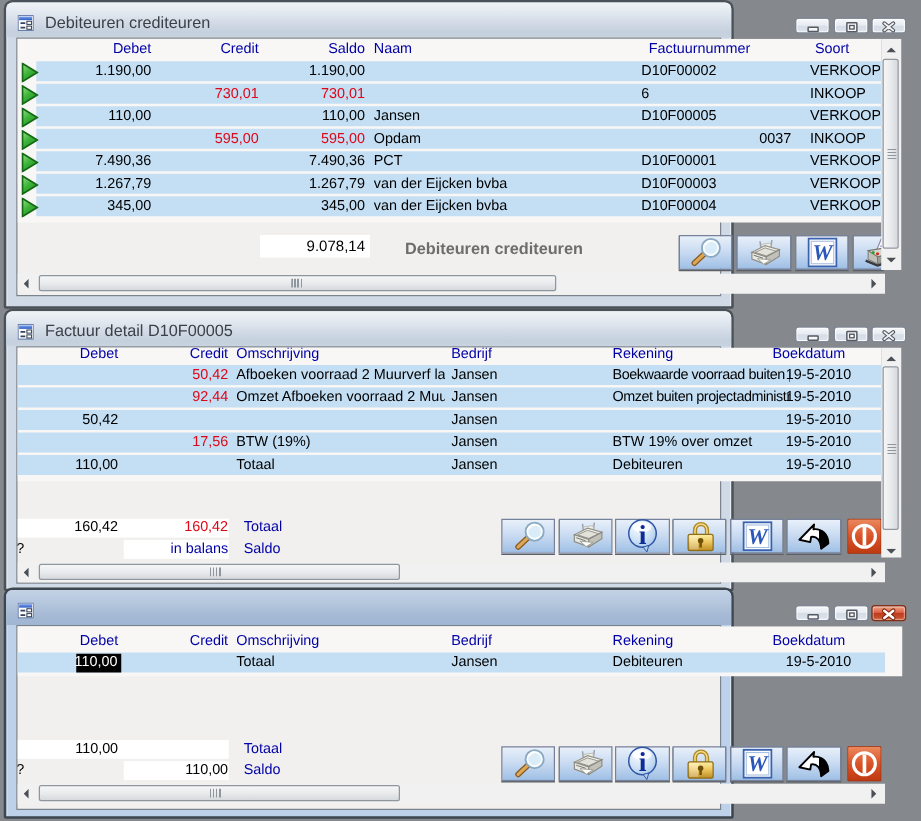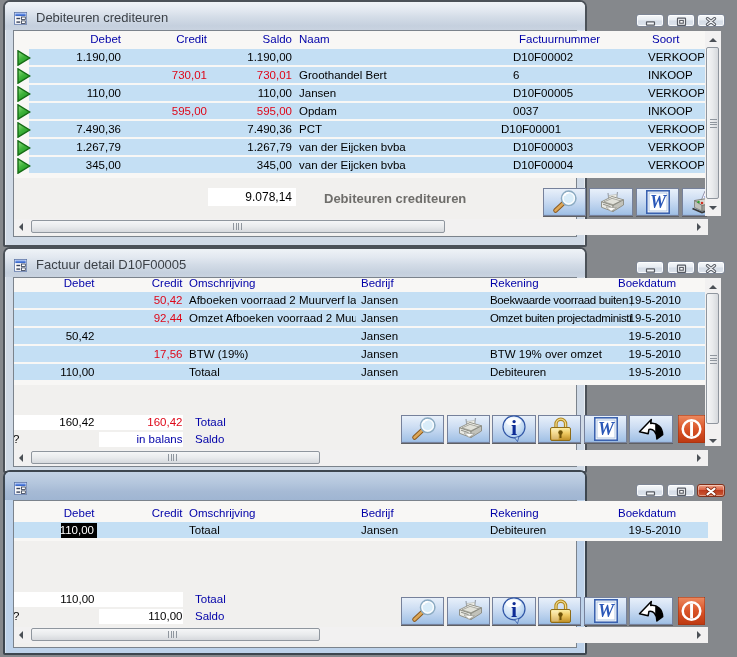--- a/index.html
+++ b/index.html
@@ -92,21 +92,20 @@
         <defs>
           <linearGradient id="gg" x1="0" y1="0" x2="0.7" y2="1">
             <stop offset="0" stop-color="#98e088"></stop>
             <stop offset="0.5" stop-color="#3fb43a"></stop>
             <stop offset="1" stop-color="#1d9423"></stop>
           </linearGradient>
         </defs>
       </svg>
 <div class="cell red" style="left:113px;top:35px;width:80px;text-align:right;line-height:18px;">730,01</div>
 <div class="cell red" style="left:198px;top:35px;width:80px;text-align:right;line-height:18px;">730,01</div>
-<div class="cell" style="left:285px;top:35px;width:200px;line-height:18px;">Groothandel Bert</div>
 <div class="cell" style="left:499px;top:35px;width:120px;line-height:18px;">6</div>
 <div class="cell" style="left:634px;top:35px;width:56px;line-height:18px;">INKOOP</div>
 <div class="row" style="left:15px;top:54px;width:676px;height:16px"></div>
 <svg class="abs" style="left:3px;top:55px" width="14" height="16" viewBox="0 0 14 16">
         <polygon points="1,0.8 12.8,8 1,15.2" fill="url(#gg)" stroke="#156b15" stroke-width="1.4"></polygon>
         <defs>
           <linearGradient id="gg" x1="0" y1="0" x2="0.7" y2="1">
             <stop offset="0" stop-color="#98e088"></stop>
             <stop offset="0.5" stop-color="#3fb43a"></stop>
             <stop offset="1" stop-color="#1d9423"></stop>
@@ -125,37 +124,37 @@
           <linearGradient id="gg" x1="0" y1="0" x2="0.7" y2="1">
             <stop offset="0" stop-color="#98e088"></stop>
             <stop offset="0.5" stop-color="#3fb43a"></stop>
             <stop offset="1" stop-color="#1d9423"></stop>
           </linearGradient>
         </defs>
       </svg>
 <div class="cell red" style="left:113px;top:71px;width:80px;text-align:right;line-height:18px;">595,00</div>
 <div class="cell red" style="left:198px;top:71px;width:80px;text-align:right;line-height:18px;">595,00</div>
 <div class="cell" style="left:285px;top:71px;width:200px;line-height:18px;">Opdam</div>
-<div class="cell" style="left:499px;top:71px;width:120px;line-height:18px;">0037</div>
+<div class="cell" style="left:499px;top:71px;width:120px;line-height:18px;text-align:right;">0037</div>
 <div class="cell" style="left:634px;top:71px;width:56px;line-height:18px;">INKOOP</div>
 <div class="row" style="left:15px;top:90px;width:676px;height:16px"></div>
 <svg class="abs" style="left:3px;top:91px" width="14" height="16" viewBox="0 0 14 16">
         <polygon points="1,0.8 12.8,8 1,15.2" fill="url(#gg)" stroke="#156b15" stroke-width="1.4"></polygon>
         <defs>
           <linearGradient id="gg" x1="0" y1="0" x2="0.7" y2="1">
             <stop offset="0" stop-color="#98e088"></stop>
             <stop offset="0.5" stop-color="#3fb43a"></stop>
             <stop offset="1" stop-color="#1d9423"></stop>
           </linearGradient>
         </defs>
       </svg>
 <div class="cell" style="left:27px;top:89px;width:80px;text-align:right;line-height:18px;">7.490,36</div>
 <div class="cell" style="left:198px;top:89px;width:80px;text-align:right;line-height:18px;">7.490,36</div>
 <div class="cell" style="left:285px;top:89px;width:200px;line-height:18px;">PCT</div>
-<div class="cell" style="left:487px;top:89px;width:120px;line-height:18px;">D10F00001</div>
+<div class="cell" style="left:499px;top:89px;width:120px;line-height:18px;">D10F00001</div>
 <div class="cell" style="left:634px;top:89px;width:56px;line-height:18px;">VERKOOP</div>
 <div class="row" style="left:15px;top:108px;width:676px;height:16px"></div>
 <svg class="abs" style="left:3px;top:109px" width="14" height="16" viewBox="0 0 14 16">
         <polygon points="1,0.8 12.8,8 1,15.2" fill="url(#gg)" stroke="#156b15" stroke-width="1.4"></polygon>
         <defs>
           <linearGradient id="gg" x1="0" y1="0" x2="0.7" y2="1">
             <stop offset="0" stop-color="#98e088"></stop>
             <stop offset="0.5" stop-color="#3fb43a"></stop>
             <stop offset="1" stop-color="#1d9423"></stop>
           </linearGradient>

